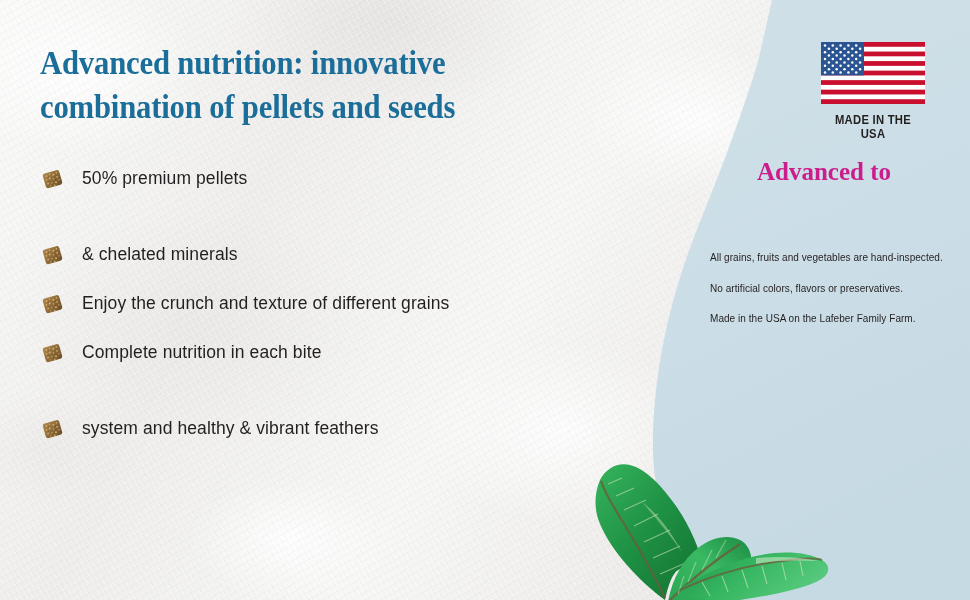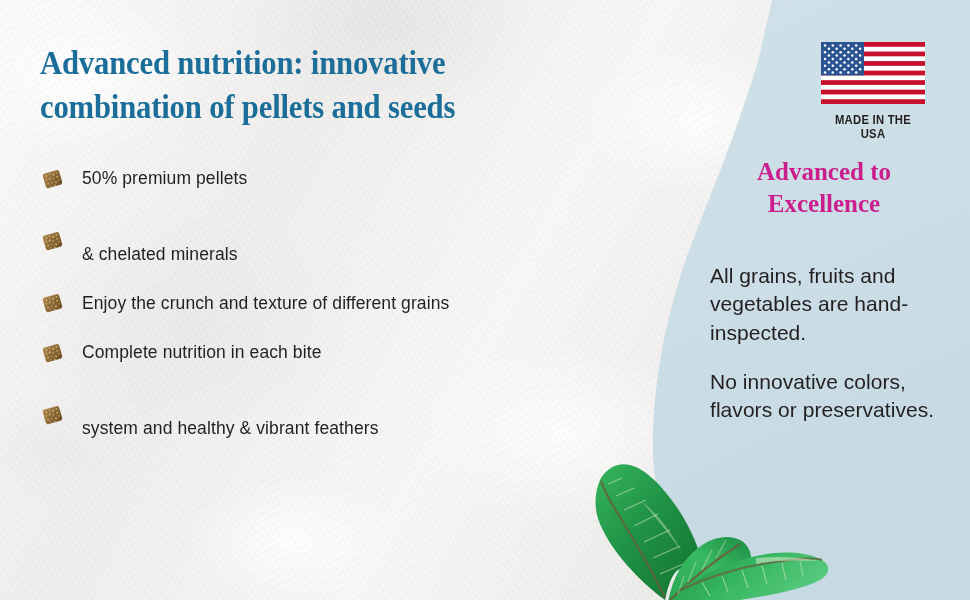--- a/index.html
+++ b/index.html
@@ -73,21 +73,21 @@
   .headline .l2 { display: block; }
 
   .bullets {
     position: absolute;
     left: 40px;
     top: 165px;
     width: 580px;
   }
   .bullet-row {
     display: flex;
-    align-items: center;
+    align-items: flex-end;
     margin-bottom: 23px;
   }
   .pellet {
     flex: 0 0 auto;
     width: 26px;
     height: 24px;
     margin-right: 16px;
     margin-top: 1px;
   }
   .bullet-text {
@@ -135,21 +135,21 @@
   }
   .pink-heading .l2 { display: block; }
 
   .side-paras {
     position: absolute;
     left: 10px;
     top: 241px;
     width: 244px;
   }
   .side-para {
-    font-size: 21px;
+    font-size: 10px;
     line-height: 1.35;
     color: #231f20;
     margin-bottom: 17px;
     letter-spacing: 0.05px;
   }
   .side-para:last-child { margin-bottom: 0; }
 
   
   .leaves {
     position: absolute;
@@ -456,26 +456,26 @@
                 <circle cx="35.2" cy="30.6" r="1.25"></circle>
             </g>
           </g>
         </svg>
       </span>
       <div class="flag-caption">MADE IN THE USA</div>
     </div>
 
     <div class="pink-heading">
       <span>Advanced to</span>
-      <span class="l2">Excellence</span>
     </div>
 
     <div class="side-paras">
       <p class="side-para">All grains, fruits and vegetables are hand-inspected.</p>
-      <p class="side-para">No innovative colors, flavors or preservatives.</p>
+      <p class="side-para">No artificial colors, flavors or preservatives.</p>
+      <p class="side-para">Made in the USA on the Lafeber Family Farm.</p>
     </div>
   </div>
 
   <div class="leaves">
     <svg width="300" height="165" viewBox="0 0 300 165" xmlns="http://www.w3.org/2000/svg">
       <defs>
         <linearGradient id="lf1" x1="0" y1="0" x2="1" y2="1">
           <stop offset="0%" stop-color="#36b45c"></stop>
           <stop offset="45%" stop-color="#1f9245"></stop>
           <stop offset="100%" stop-color="#12702f"></stop>

